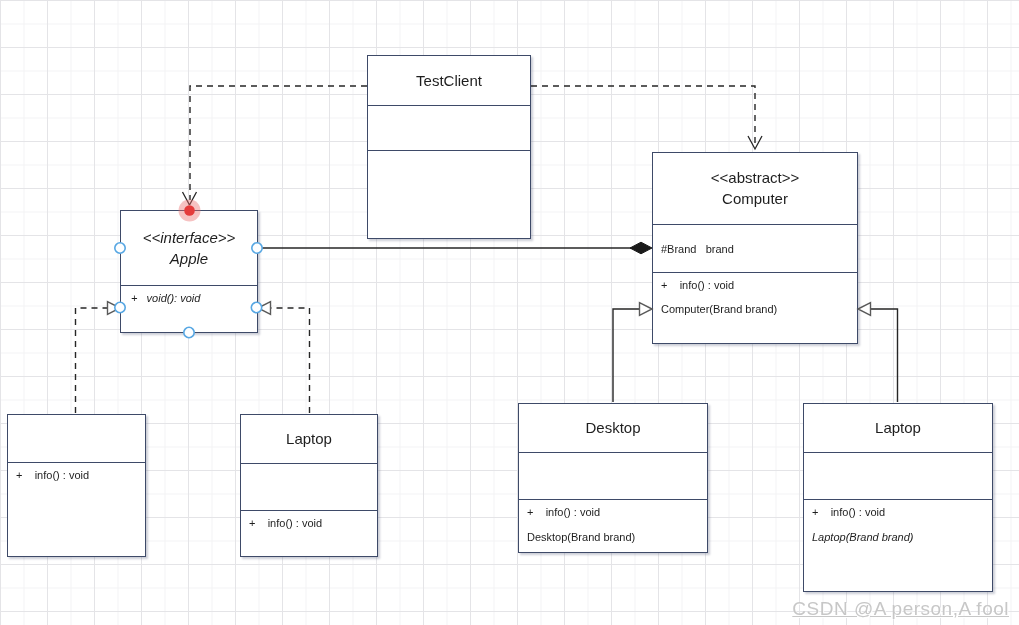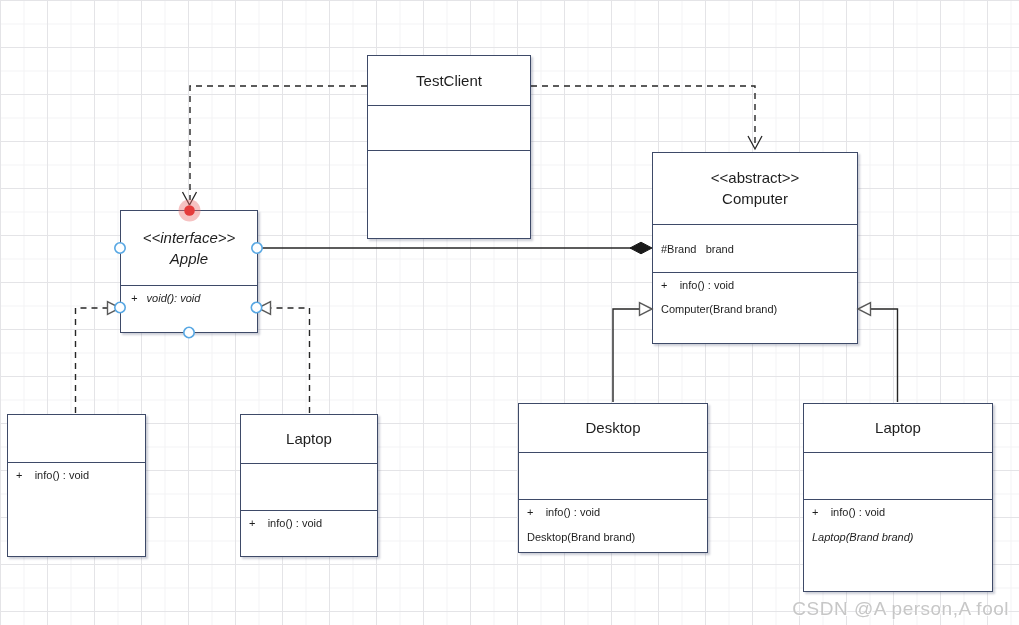--- a/index.html
+++ b/index.html
@@ -36,20 +36,21 @@
   .member{font-size:11px;line-height:24px;padding-left:8px;white-space:pre;}
   .watermark{
     position:absolute;
     right:10px;bottom:5px;
     font-size:19px;
     color:#c7c7c7;
     letter-spacing:0.5px;
     text-shadow:1px 1px 0 #ffffff;
     z-index:6;
     white-space:pre;
+    text-decoration:underline;
   }
   #connectors{
     position:absolute;left:0;top:0;width:1019px;height:625px;
     z-index:4;pointer-events:none;
   }
 </style>
 </head>
 <body>
 
 <div id="canvas">

